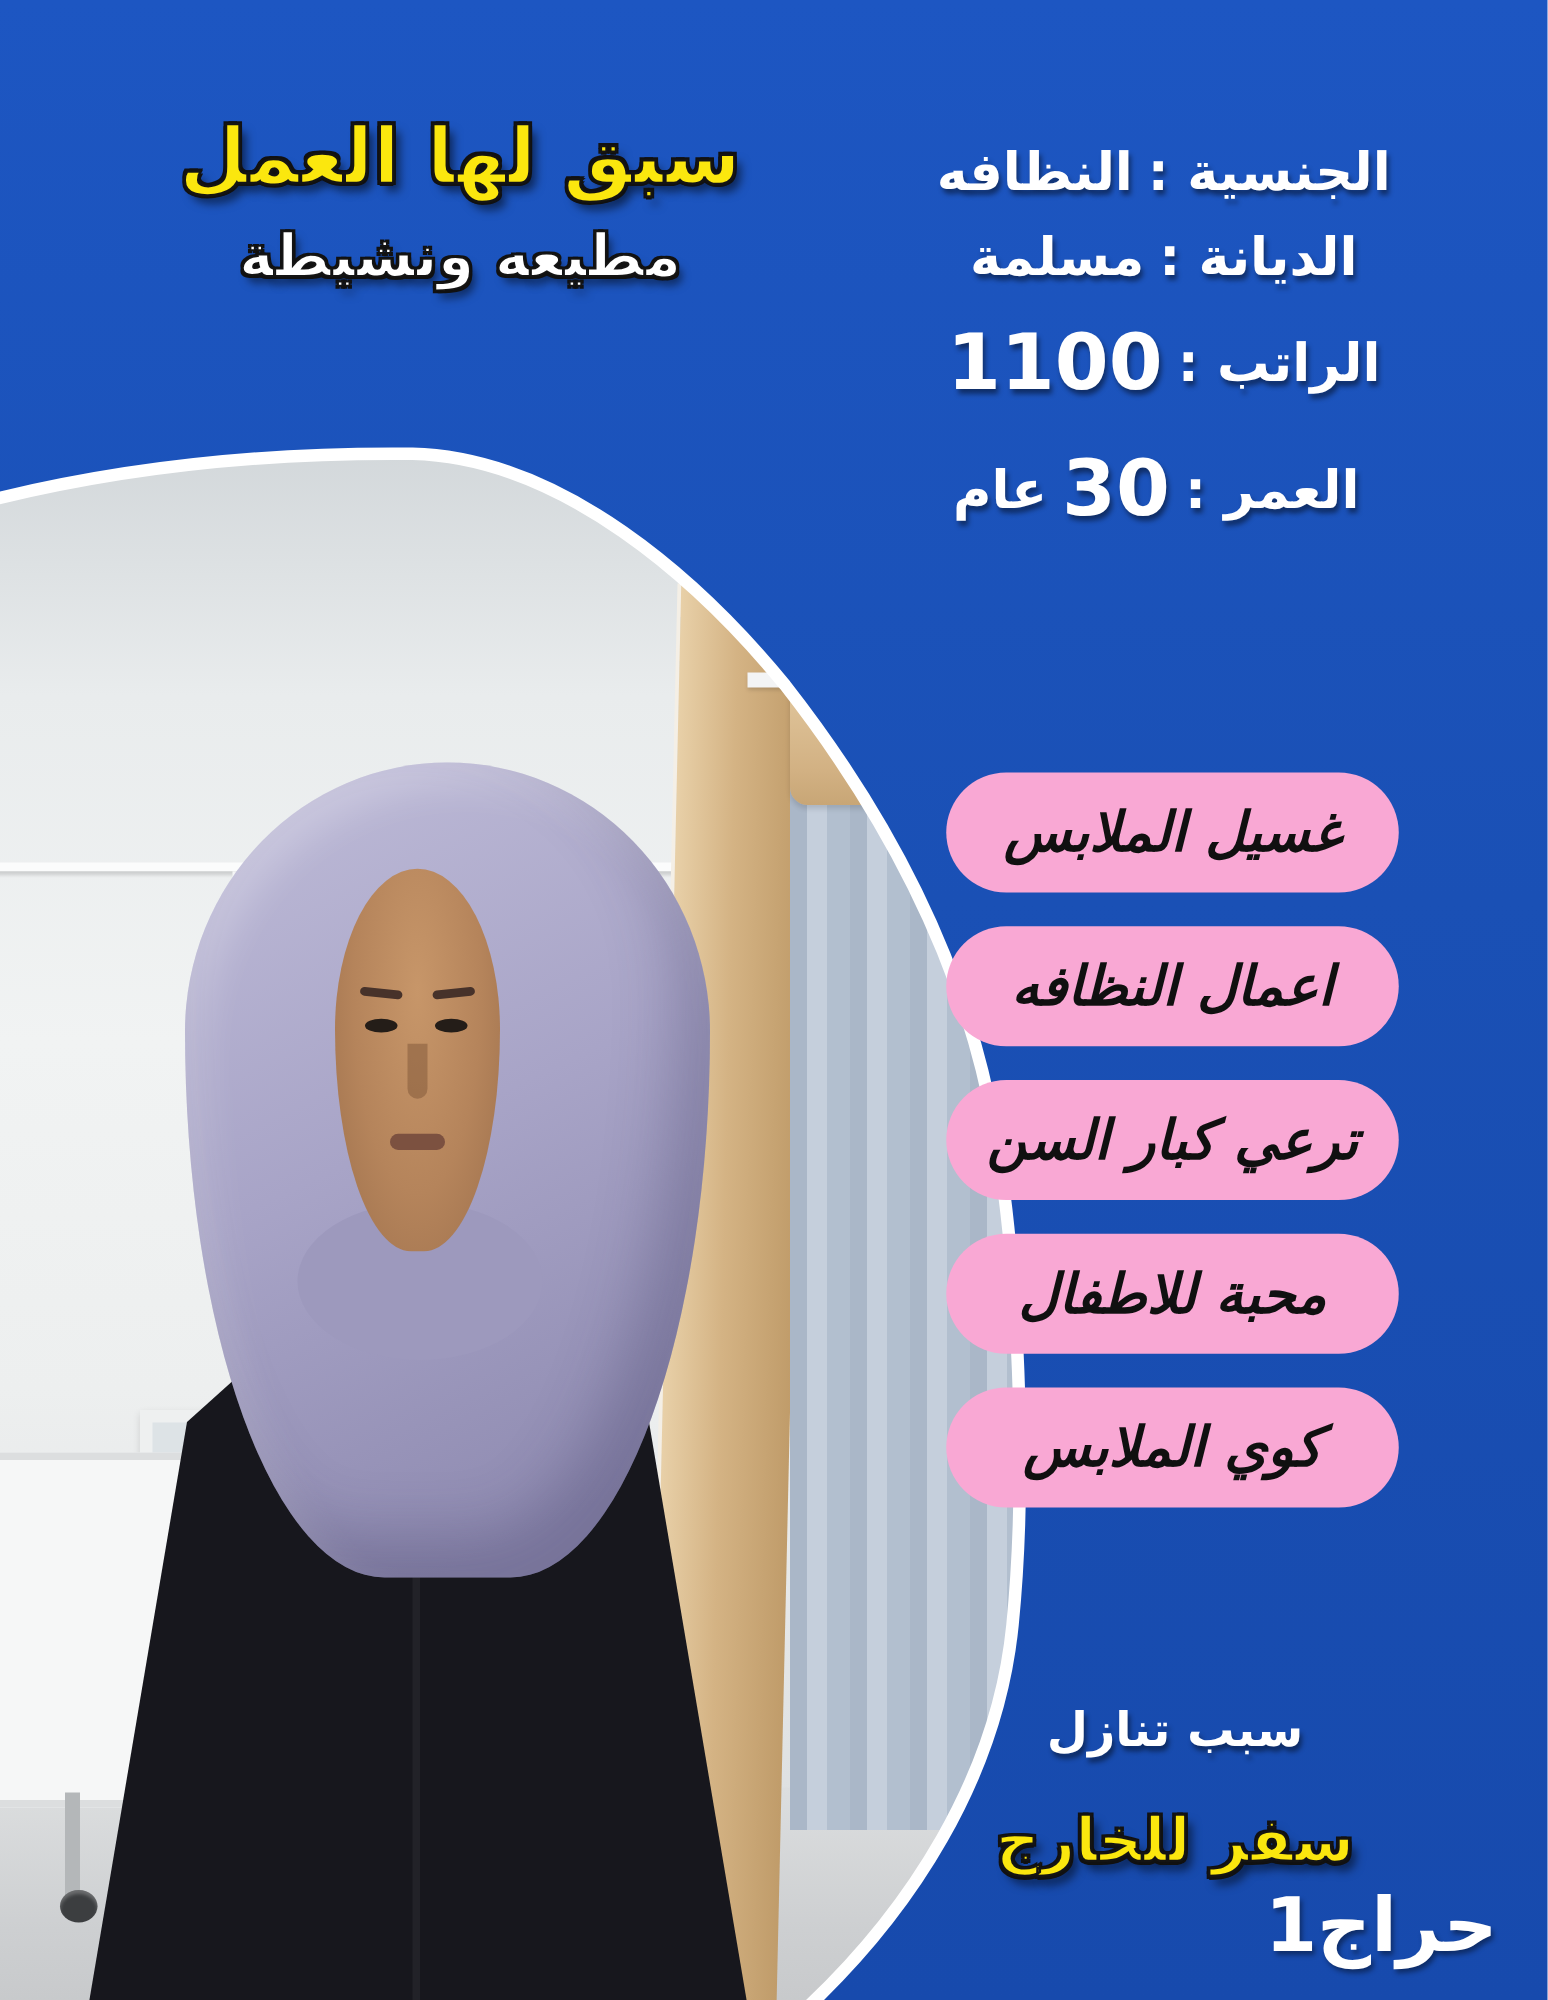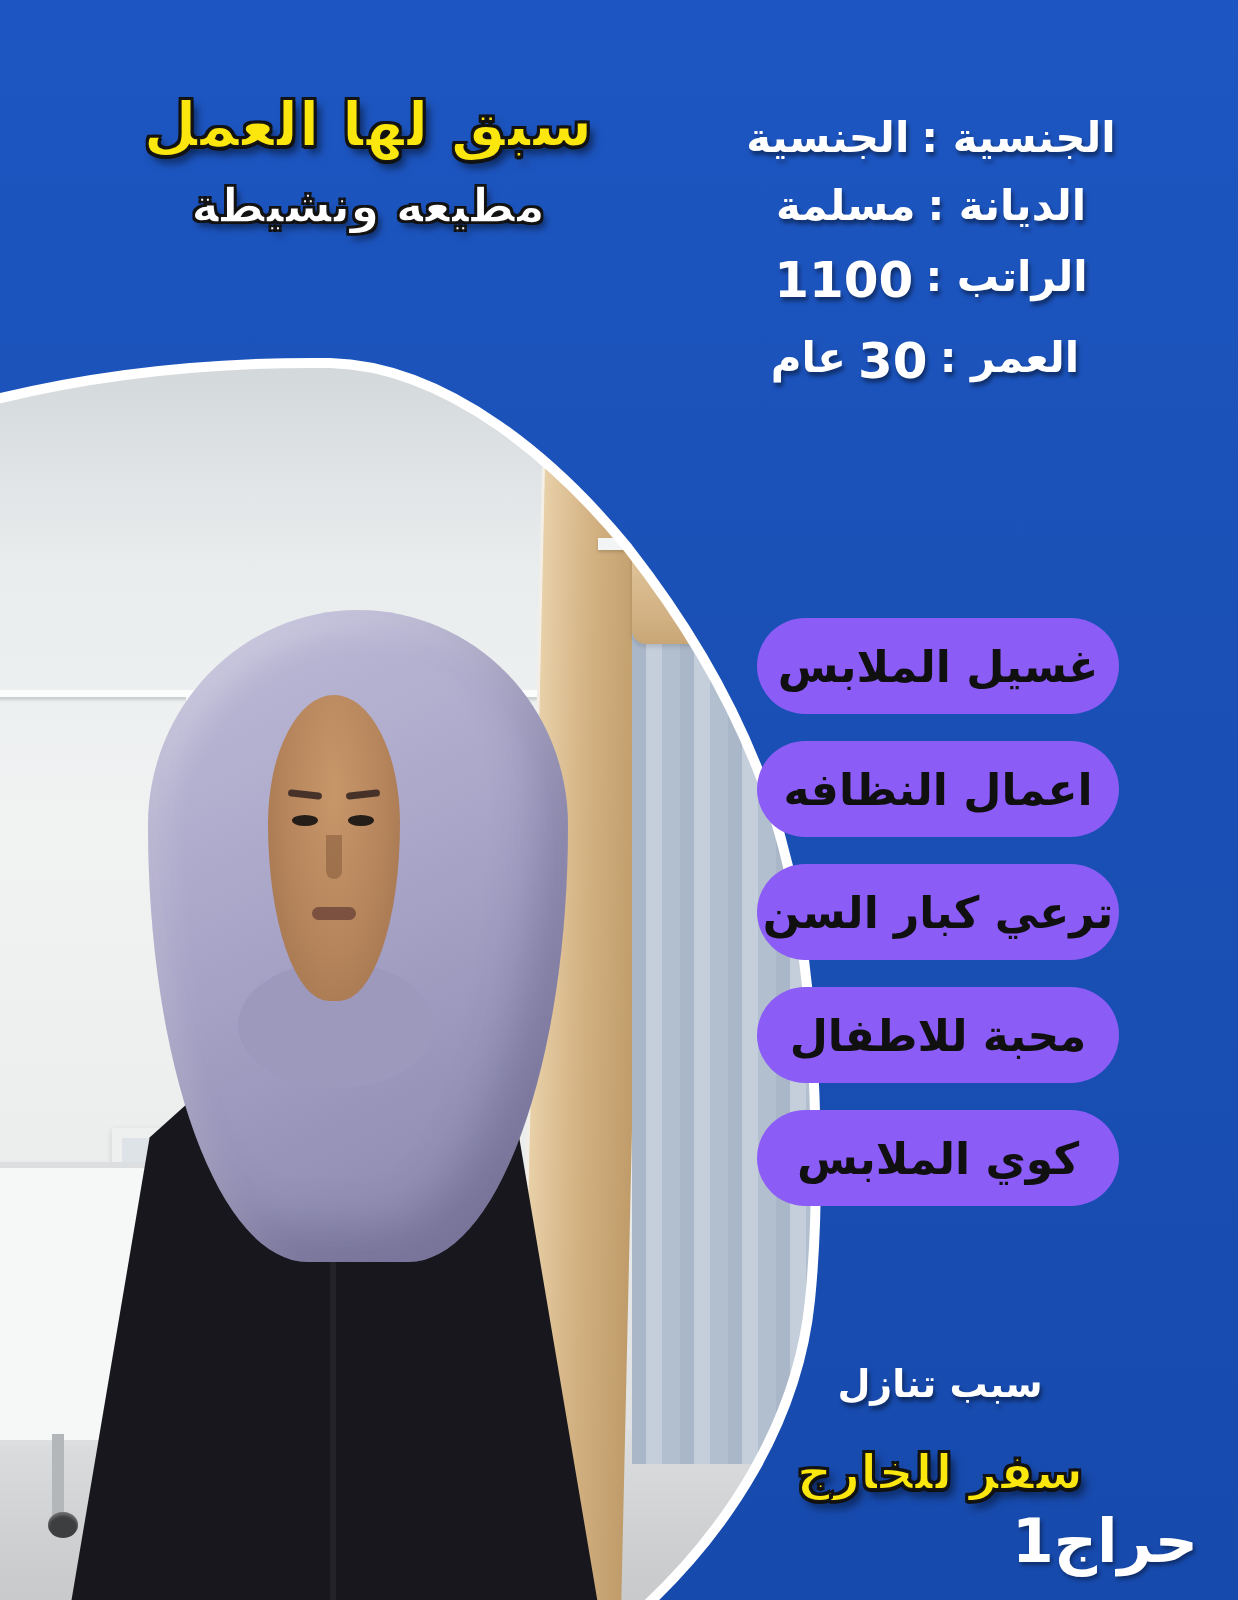--- a/index.html
+++ b/index.html
@@ -71,25 +71,25 @@
   .white-soft{color:#ffffff;font-weight:bold;text-shadow:2px 4px 4px rgba(0,0,0,.45);}
 
   .header-left{left:108px;top:86px;width:520px;text-align:center;z-index:30;}
   .hl-title{font-size:62px;line-height:1.25;}
   .hl-sub{font-size:47px;margin-top:14px;}
 
   .info{left:640px;top:80px;width:570px;text-align:center;z-index:30;}
   .name{font-size:88px;line-height:1.15;}
   .line{font-size:42px;line-height:1.62;white-space:nowrap;}
   .line .val,.line .suf{margin-inline-start:12px;}
-  .line .num{font-size:50px;vertical-align:-6px;letter-spacing:1px;}
+  .line .num{font-size:62px;vertical-align:-6px;letter-spacing:1px;}
   .info .line:first-of-type{margin-top:24px;}
 
   .pills{left:757px;top:618px;width:362px;display:flex;flex-direction:column;gap:27px;z-index:40;}
-  .pill{height:96px;background:#8b5cf6;border-radius:48px;display:flex;align-items:center;justify-content:center;}
+  .pill{height:96px;background:#f9a8d4;border-radius:48px;display:flex;align-items:center;justify-content:center;font-style:italic;}
   .pill span{color:#101010;font-weight:bold;font-size:44px;direction:rtl;}
 
   .reason-label{left:700px;top:1362px;width:480px;text-align:center;font-size:38px;z-index:30;}
   .reason-value{left:700px;top:1444px;width:480px;text-align:center;font-size:49px;z-index:30;}
   .watermark{left:1000px;top:1506px;width:210px;text-align:center;font-size:60px;font-weight:bold;color:#fff;z-index:30;direction:rtl;text-shadow:2px 3px 4px rgba(0,0,0,.4);}
 </style>
 </head>
 <body>
 
 <div class="photo">
@@ -126,21 +126,21 @@
   <path d="M -15 402 C 110 370 230 362 330 363 C 450 366 560 465 628 548 C 700 640 770 760 795 900 C 815 1010 822 1180 810 1300 C 798 1420 730 1530 636 1615" fill="none" stroke="#ffffff" stroke-width="10"></path>
 </svg>
 
 <div class="abs header-left rtl">
   <div class="hl-title yellow-outline">سبق لها العمل</div>
   <div class="hl-sub white-outline">مطيعه ونشيطة</div>
 </div>
 
 <div class="abs info rtl">
   <div class="line white-soft">
-    <span class="lbl">الجنسية :</span><span class="val">الجنسية</span><span class="suf"></span>
+    <span class="lbl">الجنسية :</span><span class="val">النظافه</span><span class="suf"></span>
   </div>
   <div class="line white-soft">
     <span class="lbl">الديانة :</span><span class="val">مسلمة</span><span class="suf"></span>
   </div>
   <div class="line white-soft">
     <span class="lbl">الراتب :</span><span class="val num">1100</span><span class="suf"></span>
   </div>
   <div class="line white-soft">
     <span class="lbl">العمر :</span><span class="val num">30</span><span class="suf">عام</span>
   </div>

